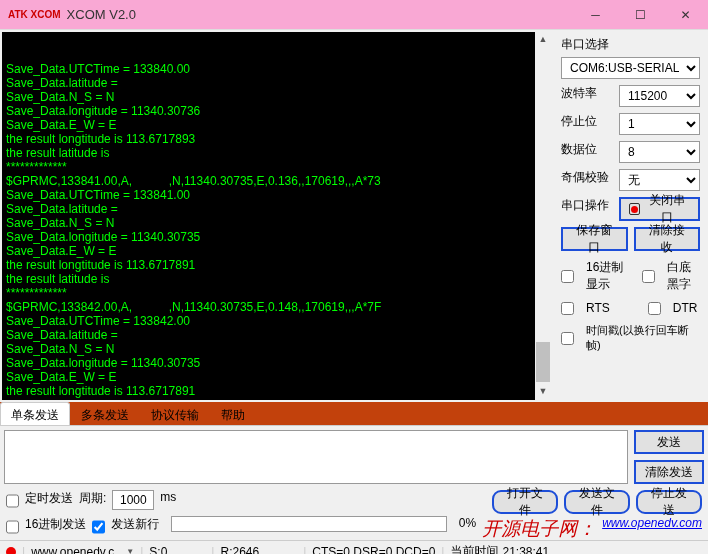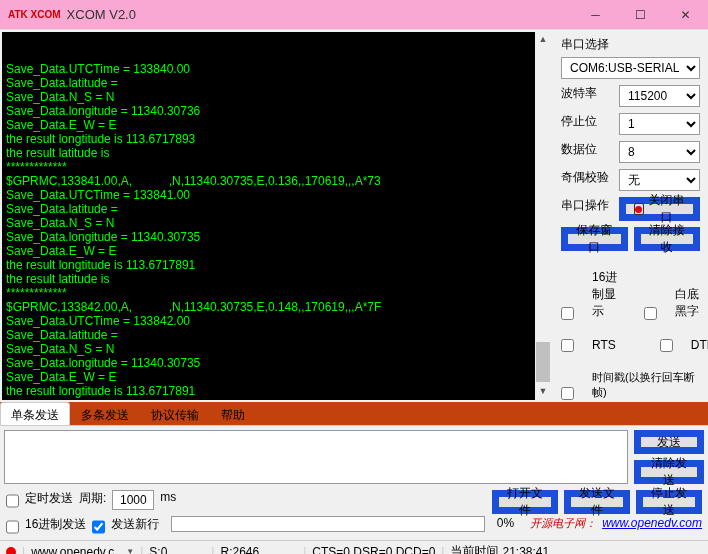--- a/index.html
+++ b/index.html
@@ -13,40 +13,40 @@
 .scrollbar { position: absolute; right: 0; top: 0; width: 16px; height: 100%; background: #f0f0f0; }
 .scrollbar .thumb { position: absolute; left: 1px; right: 1px; top: 310px; height: 40px; background: #c0c0c0; }
 .scrollbar .arrow { position: absolute; left: 0; right: 0; height: 16px; text-align: center; font-size: 9px; color: #555; }
 .scrollbar .arrow.up { top: 0; } .scrollbar .arrow.down { bottom: 0; }
 .side { width: 155px; padding: 6px 8px; background: #f0f0f0; }
 .side .group-label { font-size: 12px; margin-bottom: 4px; color: #000; }
 .side select, .side .selectlike { width: 100%; height: 22px; font-size: 12px; border: 1px solid #999; background: #fff; padding: 0 4px; }
 .side .row { display: flex; align-items: flex-start; margin: 6px 0; gap: 6px; }
 .side .row .label { width: 52px; font-size: 12px; }
 .side .row select { flex: 1; }
-.btn { background: #e1e1e1; border: 7px solid #1d4ed8; height: 24px; padding: 0 8px; font-size: 12px; display: inline-flex; align-items: center; justify-content: center; cursor: pointer; }
+.btn { background: #e1e1e1; border: 2px solid #1d4ed8; height: 24px; padding: 0 8px; font-size: 12px; display: inline-flex; align-items: center; justify-content: center; cursor: pointer; }
 .side .opbtn { flex: 1; display: flex; align-items: center; justify-content: center; gap: 4px; }
 .recdot { width: 12px; height: 12px; border: 1px solid #333; display: inline-flex; align-items: center; justify-content: center; border-radius: 2px; }
 .recdot::after { content: ""; width: 7px; height: 7px; background: #e00; border-radius: 50%; }
 .side .btnrow { display: flex; gap: 6px; margin: 6px 0; justify-content: flex-end; }
 .side .btnrow .btn { flex: 1; }
-.side .chkrow { display: flex; align-items: flex-end; font-size: 12px; margin: 18px 0; gap: 16px; }
+.side .chkrow { display: flex; align-items: center; font-size: 12px; margin: 8px 0; gap: 10px; }
 .side .chkrow input { margin-right: 2px; }
 .tabs { display: flex; border-bottom: 1px solid #ccc; background: #c2410c; height: 24px; }
 .tab { padding: 4px 10px; font-size: 12px; border: 1px solid transparent; border-bottom: none; cursor: pointer; }
 .tab.active { background: #fff; border-color: #ccc; border-radius: 3px 3px 0 0; }
 .sendarea { display: flex; padding: 4px; gap: 6px; height: 62px; }
 .sendarea textarea { flex: 1; border: 1px solid #999; resize: none; font-size: 12px; padding: 2px; }
 .sendarea .sendcol { width: 70px; display: flex; flex-direction: column; gap: 6px; }
 .sendarea .sendcol .btn { flex: 1; }
 .optrow { display: flex; padding: 2px 6px; gap: 6px; height: 26px; }
 .optrow input[type=text] { width: 42px; height: 20px; border: 1px solid #999; text-align: center; font-size: 12px; }
 .optrow .progress { flex: 1; height: 16px; border: 1px solid #999; background: #fff; margin: 0 6px; }
 .optrow .pct { font-size: 12px; }
-.optrow .btn { width: 66px; }
+.optrow .btn { width: 66px; border-radius: 9px; }
 .statusbar { display: flex; align-items: center; height: 22px; border-top: 1px solid #ccc; padding: 0 6px; font-size: 12px; gap: 4px; }
 .statusbar .sep { color: #ccc; margin: 0 2px; }
 .statusbar .reddot { width: 10px; height: 10px; border-radius: 50%; background: #e00; }
 .statusbar .dropdown { display: inline-flex; align-items: center; }
 .statusbar .dd-arrow { font-size: 8px; margin-left: 2px; color: #555; }
 </style>
 </head>
 <body>
 
 <div class="titlebar">
@@ -167,21 +167,21 @@
   <button class="btn">停止发送</button>
 </div>
 
 <div class="optrow">
   <input type="checkbox" style="">
     <span>16进制发送</span>
   <input type="checkbox" checked="" style="">
     <span>发送新行</span>
   <div class="progress"></div>
   <span class="pct">0%</span>
-  <span style="margin-left:10px;color:#c00;font-style:italic;font-size:11px">开源电子网：</span>
+  <span style="color:#c00;font-style:italic;font-size:19px">开源电子网：</span>
     <a href="#" style="font-style:italic">www.openedv.com</a>
 </div>
 
 <div class="statusbar">
   <span class="reddot"></span>
   <span class="sep">|</span>
   <span class="dropdown">
       <span>www.openedv.c...</span>
       <span class="dd-arrow">▼</span>
     </span>

